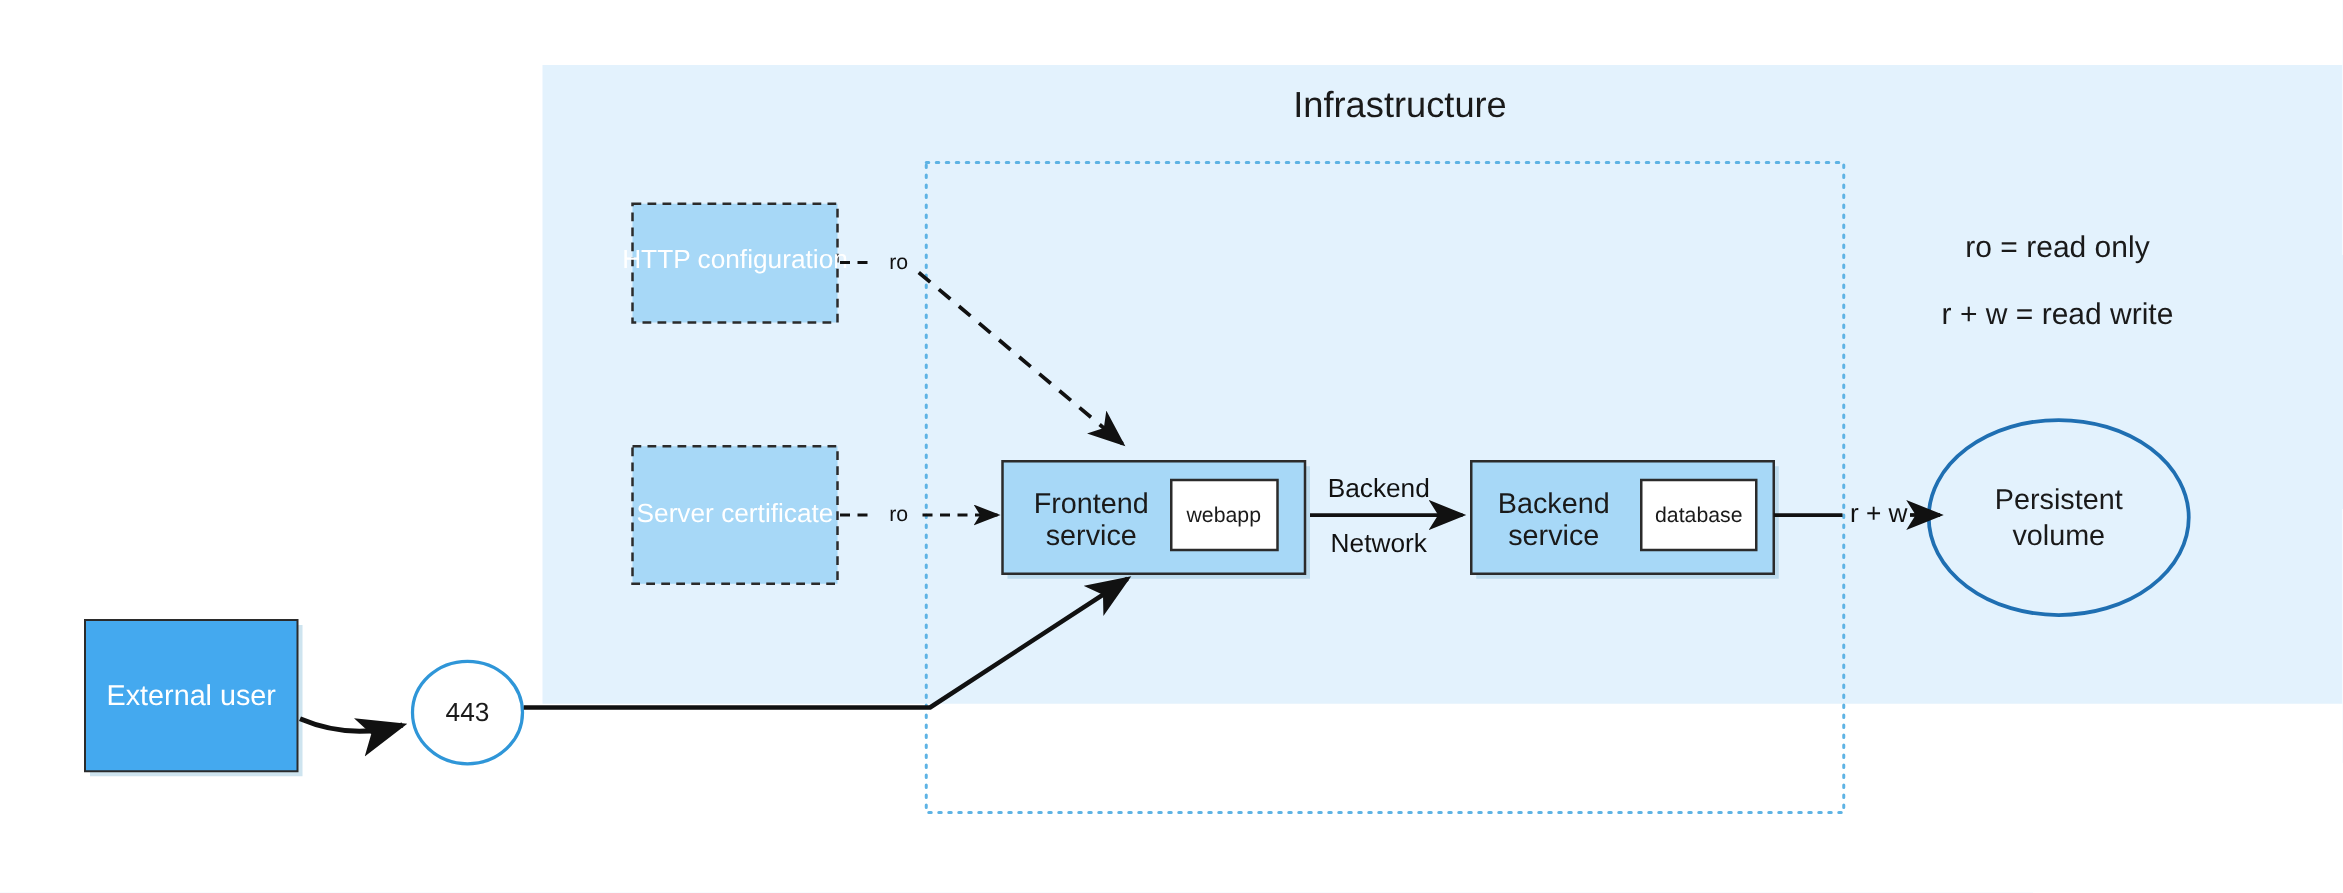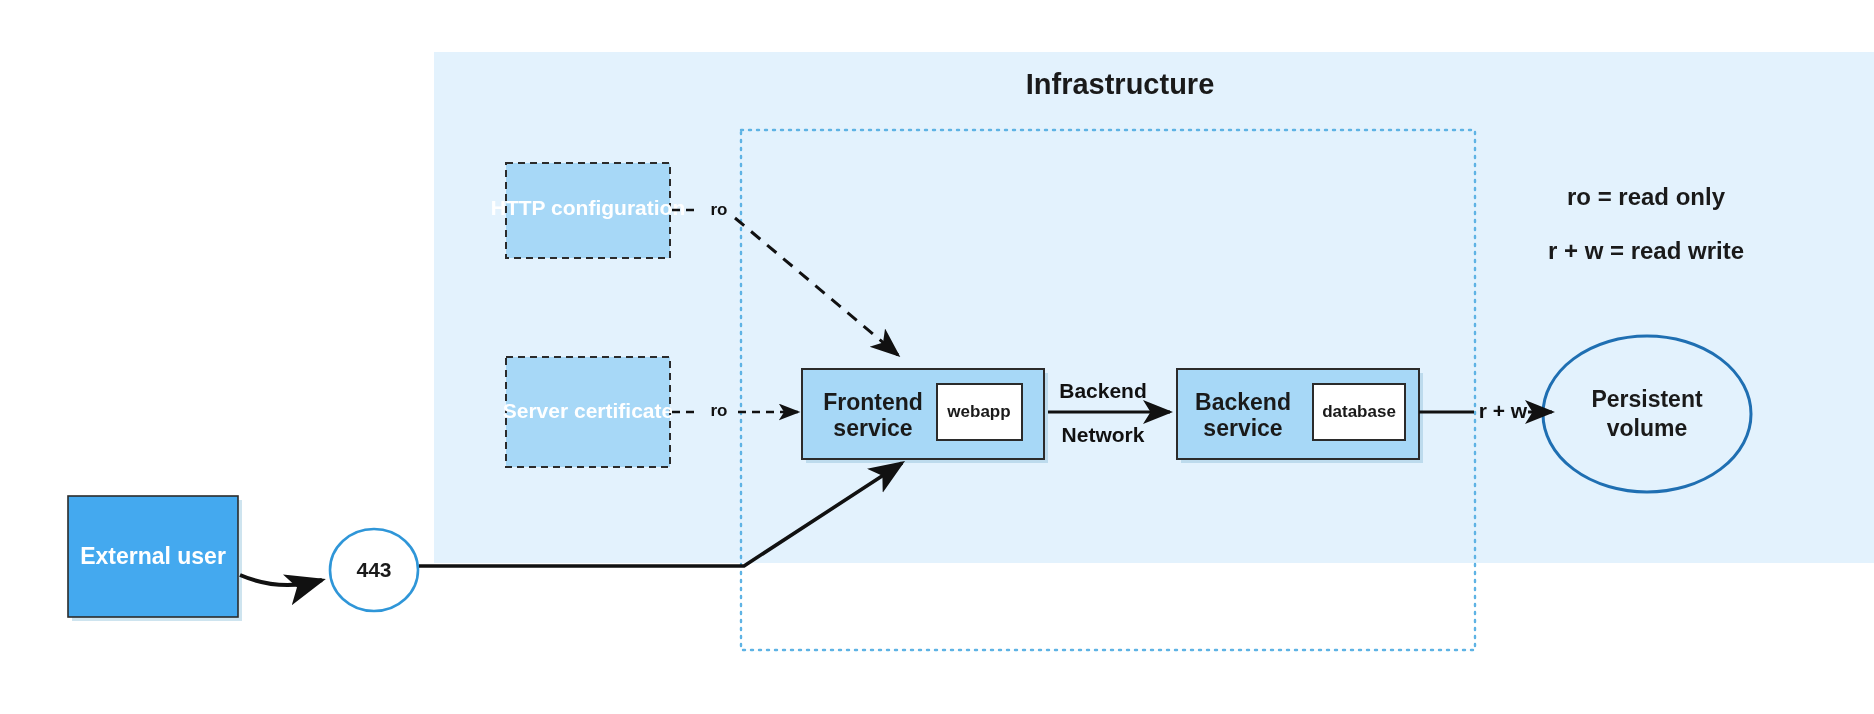--- a/index.html
+++ b/index.html
@@ -10,21 +10,20 @@
   body {
     width: 1874px;
     height: 714px;
     font-family: "Liberation Sans", sans-serif;
     overflow: hidden;
   }
   #diagram-root {
     position: relative;
     width: 1874px;
     height: 692px;
-    font-weight: bold;
   }
   svg#arch-svg {
     display: block;
     width: 1874px;
     height: 714px;
   }
   .node-label {
     font-family: "Liberation Sans", sans-serif;
     fill: #1a1a1a;
     dominant-baseline: middle;

